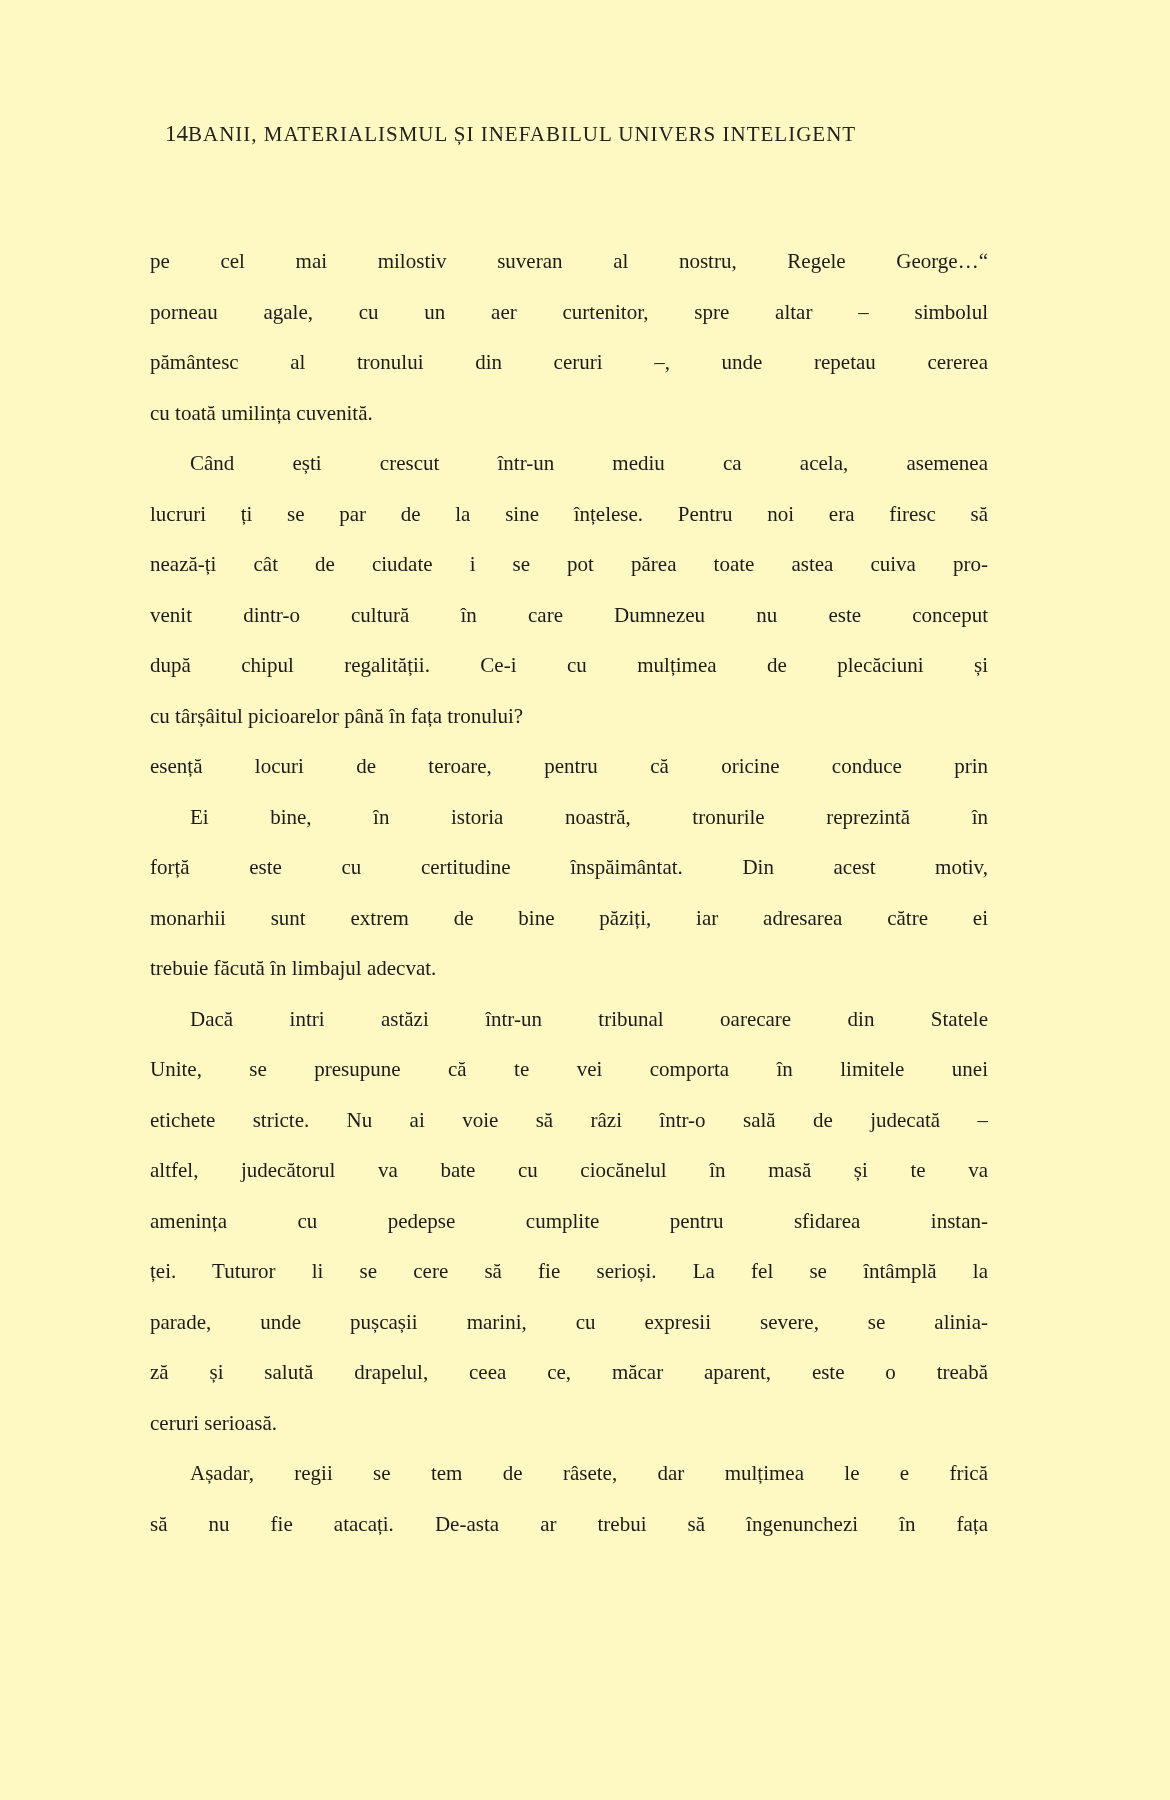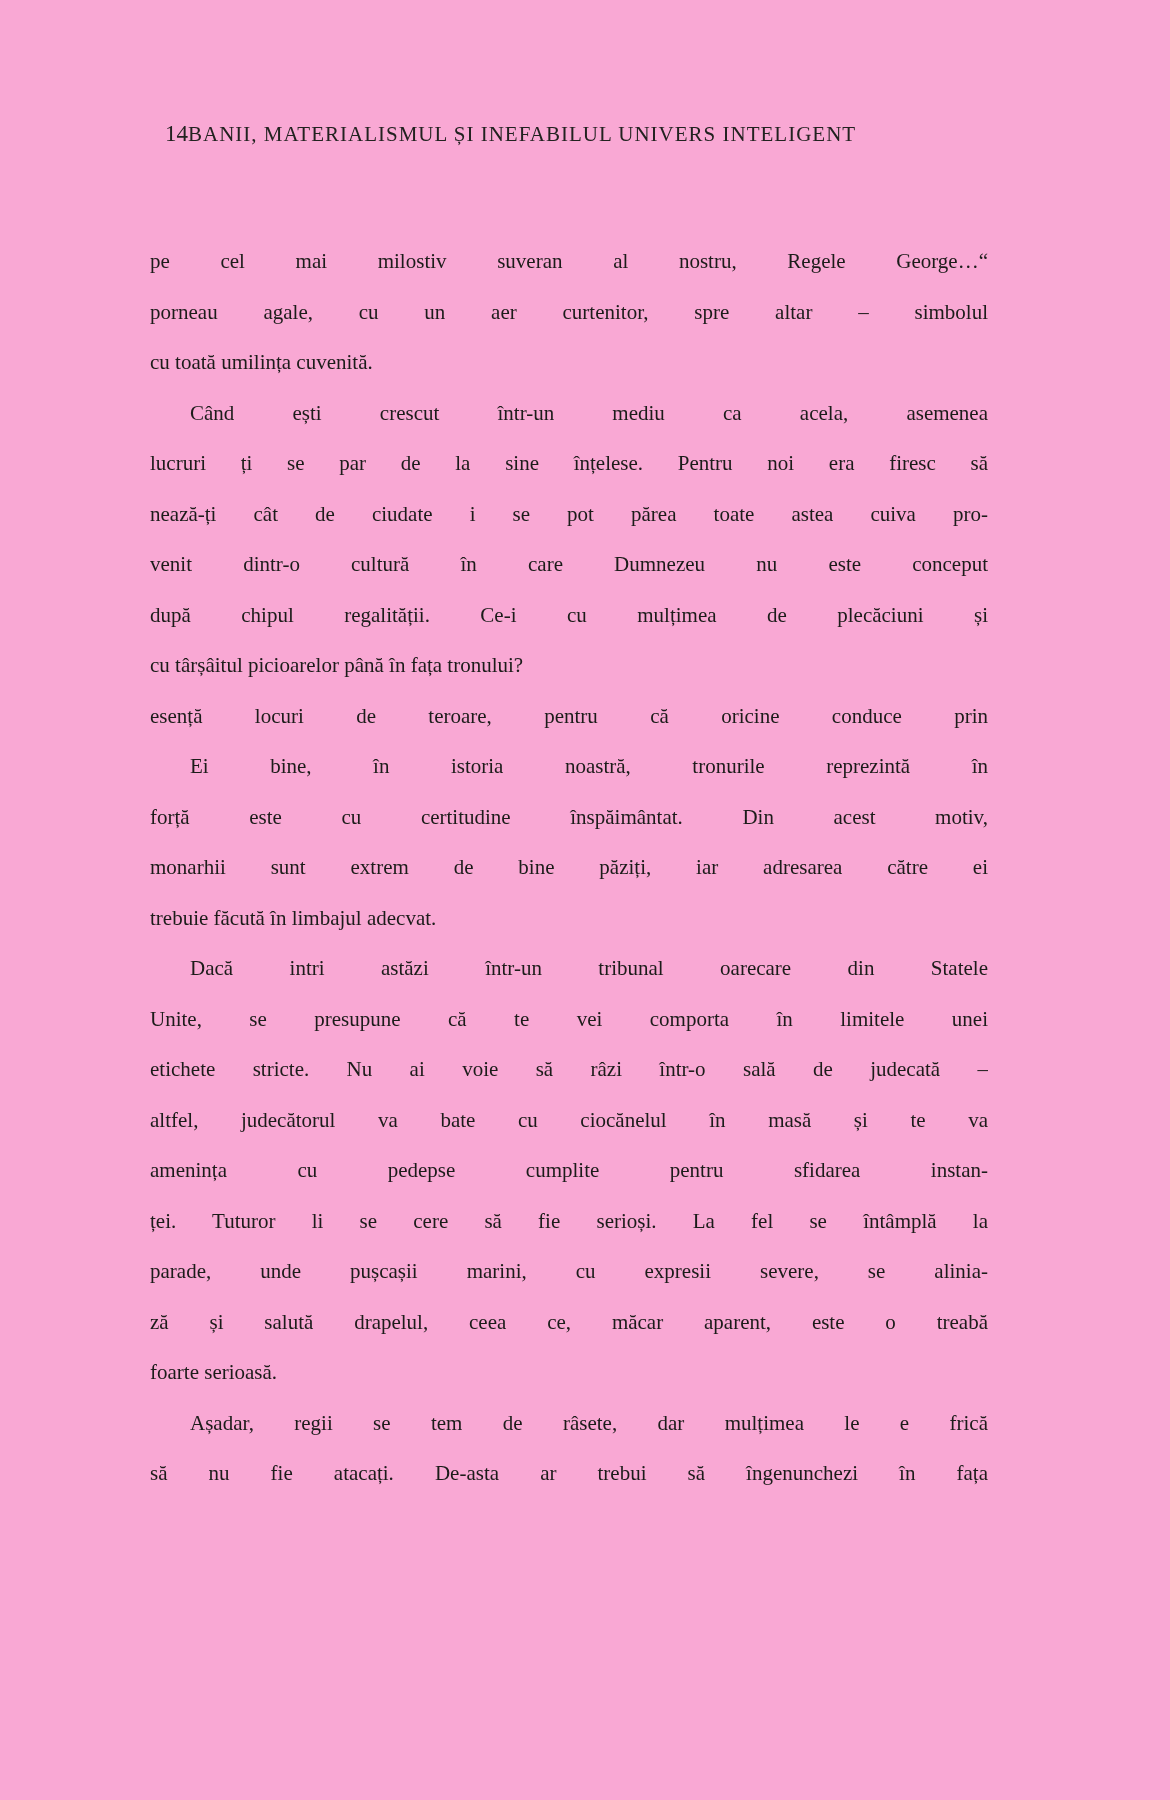--- a/index.html
+++ b/index.html
@@ -5,21 +5,21 @@
   html, body {
     margin: 0;
     padding: 0;
     background: #e8e8e8;
   }
   .page {
     position: relative;
     width: 1170px;
     height: 1800px;
     margin: 0 auto;
-    background: #f9a8d4;
+    background: #fef9c3;
     color: #1d1d1b;
     font-family: "Liberation Serif", "DejaVu Serif", serif;
     overflow: hidden;
   }
   .running-header {
     position: absolute;
     top: 121px;
     left: 165px;
     width: 823px;
     display: flex;
@@ -70,20 +70,21 @@
 
   <header class="running-header">
     <span class="page-num">14</span>
     <span class="running-title">BANII, MATERIALISMUL ȘI INEFABILUL UNIVERS INTELIGENT</span>
   </header>
 
   <main class="text-block" id="text-block">
       <div class="para">
         <div class="line j">pe cel mai milostiv suveran al nostru, Regele George…“</div>
         <div class="line j">porneau agale, cu un aer curtenitor, spre altar – simbolul</div>
+        <div class="line j">pământesc al tronului din ceruri –, unde repetau cererea</div>
         <div class="line">cu toată umilința cuvenită.</div>
       </div>
       <div class="para">
         <div class="line j indent">Când ești crescut într-un mediu ca acela, asemenea</div>
         <div class="line j">lucruri ți se par de la sine înțelese. Pentru noi era firesc să</div>
         <div class="line j">nează-ți cât de ciudate i se pot părea toate astea cuiva pro-</div>
         <div class="line j">venit dintr-o cultură în care Dumnezeu nu este conceput</div>
         <div class="line j">după chipul regalității. Ce-i cu mulțimea de plecăciuni și</div>
         <div class="line">cu târșâitul picioarelor până în fața tronului?</div>
       </div>
@@ -96,21 +97,21 @@
       </div>
       <div class="para">
         <div class="line j indent">Dacă intri astăzi într-un tribunal oarecare din Statele</div>
         <div class="line j">Unite, se presupune că te vei comporta în limitele unei</div>
         <div class="line j">etichete stricte. Nu ai voie să râzi într-o sală de judecată –</div>
         <div class="line j">altfel, judecătorul va bate cu ciocănelul în masă și te va</div>
         <div class="line j">amenința cu pedepse cumplite pentru sfidarea instan-</div>
         <div class="line j">ței. Tuturor li se cere să fie serioși. La fel se întâmplă la</div>
         <div class="line j">parade, unde pușcașii marini, cu expresii severe, se alinia-</div>
         <div class="line j">ză și salută drapelul, ceea ce, măcar aparent, este o treabă</div>
-        <div class="line">foarte serioasă.</div>
+        <div class="line">ceruri serioasă.</div>
       </div>
       <div class="para">
         <div class="line j indent">Așadar, regii se tem de râsete, dar mulțimea le e frică</div>
         <div class="line j">să nu fie atacați. De-asta ar trebui să îngenunchezi în fața</div>
       </div>
     </main>
 
 </div>
 
 </body></html>

